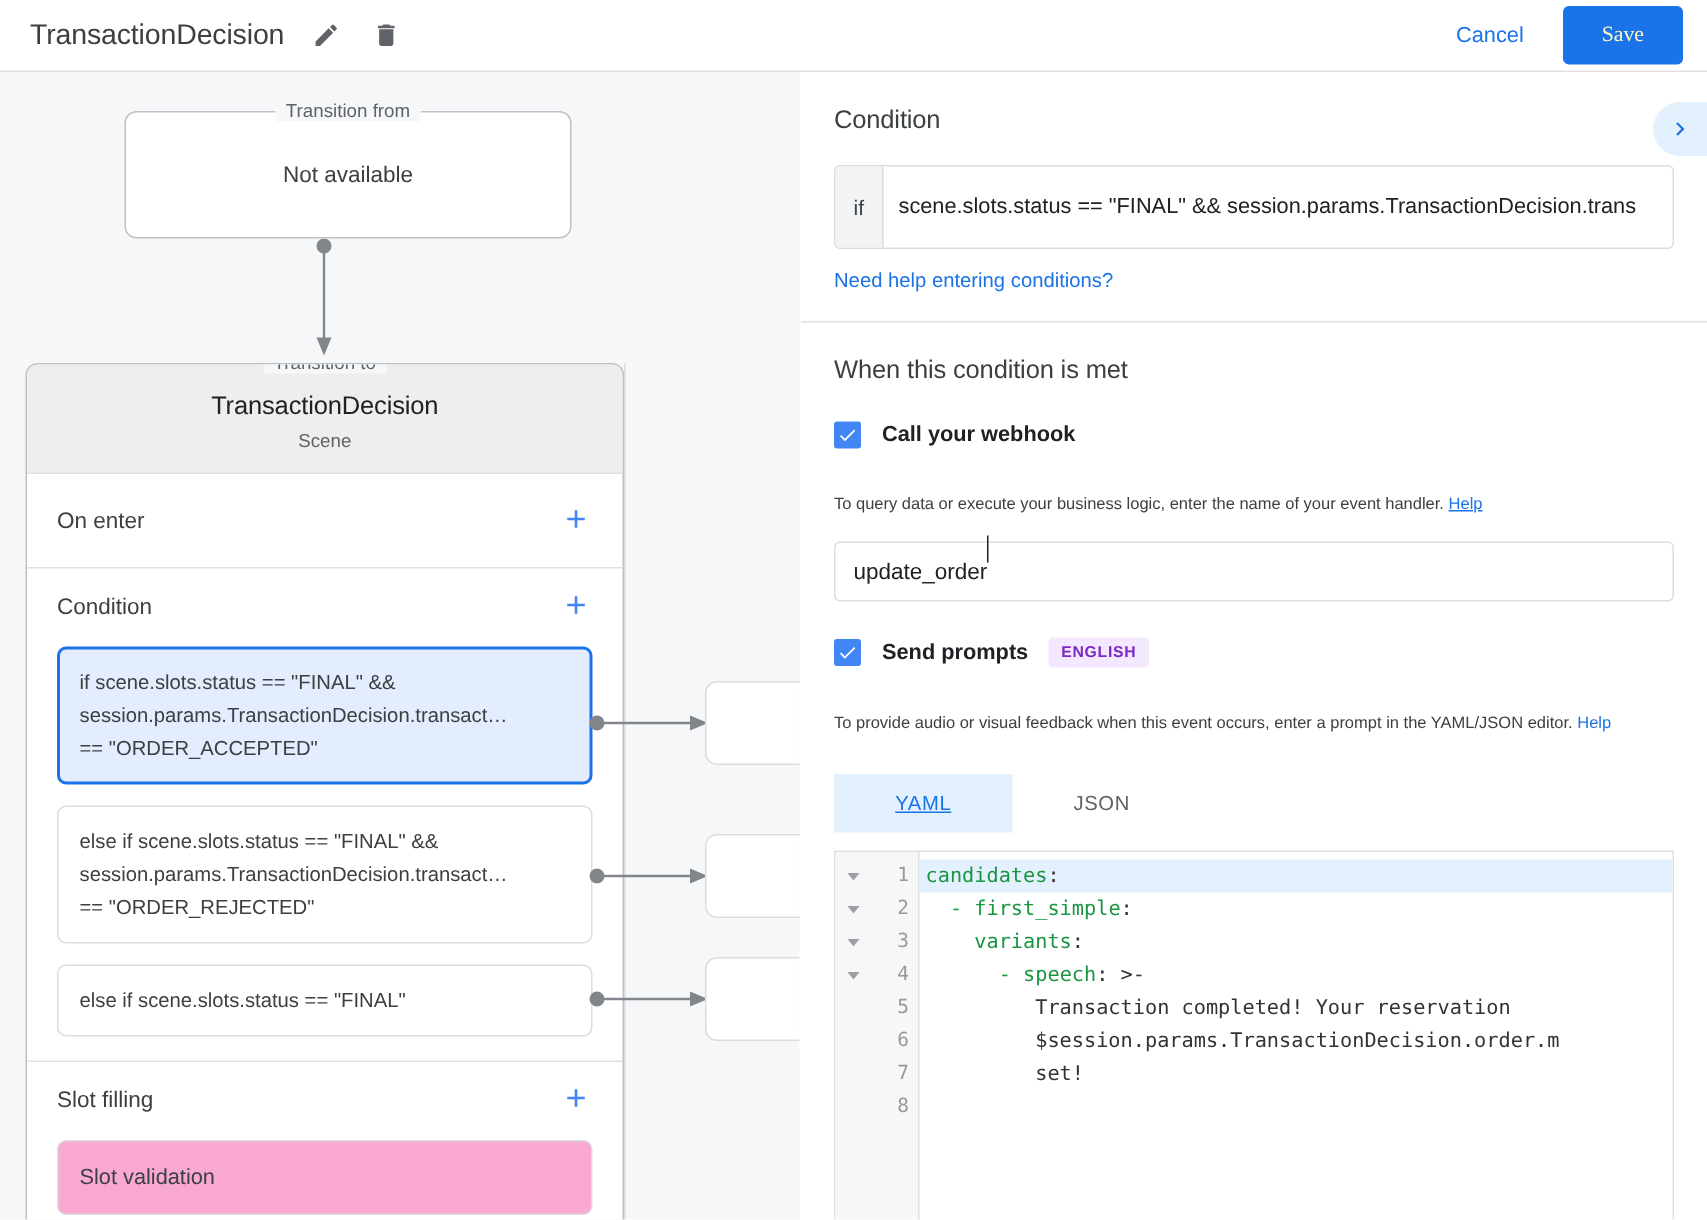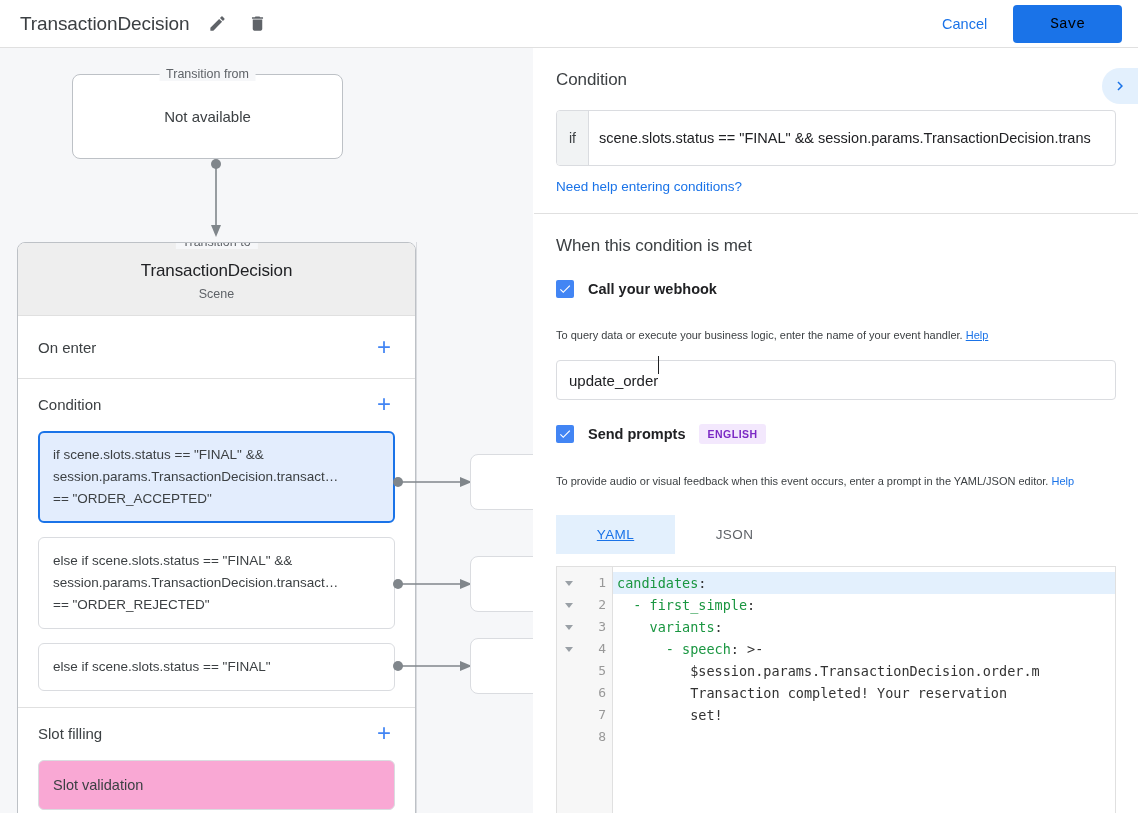--- a/index.html
+++ b/index.html
@@ -46,29 +46,29 @@
     font-weight: 500;
     padding: 9px 14px;
     cursor: pointer;
     border-radius: 4px;
     background: transparent;
     border: none;
     font-family: inherit;
   }
   .save-btn {
     background: #1a73e8;
-    color: #000000;
+    color: #fef9c3;
     font-size: 14.5px;
     font-weight: 500;
     border: none;
     border-radius: 4px;
-    padding: 11px 37px;
+    padding: 11px 26px;
     margin-left: 12px;
     cursor: pointer;
-    font-family: Liberation Mono, monospace;
+    font-family: Liberation Serif, serif;
   }
 
   
   .left-pane {
     position: absolute;
     top: 48px; left: 0;
     width: 533px; height: 765px;
     background: #f6f7f9;
     overflow: hidden;
   }
@@ -87,22 +87,22 @@
     transform: translateX(-50%);
     background: #f6f7f9;
     padding: 0 7px;
     font-size: 12.5px;
     color: #5f6368;
     white-space: nowrap;
   }
 
   
   #transition-from-box {
-    left: 72px; top: 26px;
-    width: 271px; height: 85px; text-decoration: underline;
+    left: 83px; top: 26px;
+    width: 298px; height: 85px; text-decoration: underline;
   }
   .not-available-text {
     position: absolute;
     top: 0; left: 0; right: 0; bottom: 0;
     display: flex; align-items: center; justify-content: center;
     font-size: 15px;
     color: #3c4043;
   }
 
   
@@ -631,20 +631,20 @@
           <div class="num-cell">5</div>
           <div class="num-cell">6</div>
           <div class="num-cell">7</div>
           <div class="num-cell">8</div>
         </div>
       <div class="code-area" id="code-area">
           <div class="code-line hl"><span class="tok-plain"></span><span class="tok-key">candidates</span><span class="tok-plain">:</span></div>
           <div class="code-line"><span class="tok-plain">  </span><span class="tok-key">- first_simple</span><span class="tok-plain">:</span></div>
           <div class="code-line"><span class="tok-plain">    </span><span class="tok-key">variants</span><span class="tok-plain">:</span></div>
           <div class="code-line"><span class="tok-plain">      </span><span class="tok-key">- speech</span><span class="tok-plain">: &gt;-</span></div>
+          <div class="code-line"><span class="tok-plain">         Transaction completed! Your reservation</span></div>
           <div class="code-line"><span class="tok-plain">         $session.params.TransactionDecision.order.m</span></div>
-          <div class="code-line"><span class="tok-plain">         Transaction completed! Your reservation</span></div>
           <div class="code-line"><span class="tok-plain">         set!</span></div>
           <div class="code-line"><span class="tok-plain"></span></div>
         </div>
     </div>
   </div>
 </div>
 
 </body></html>

